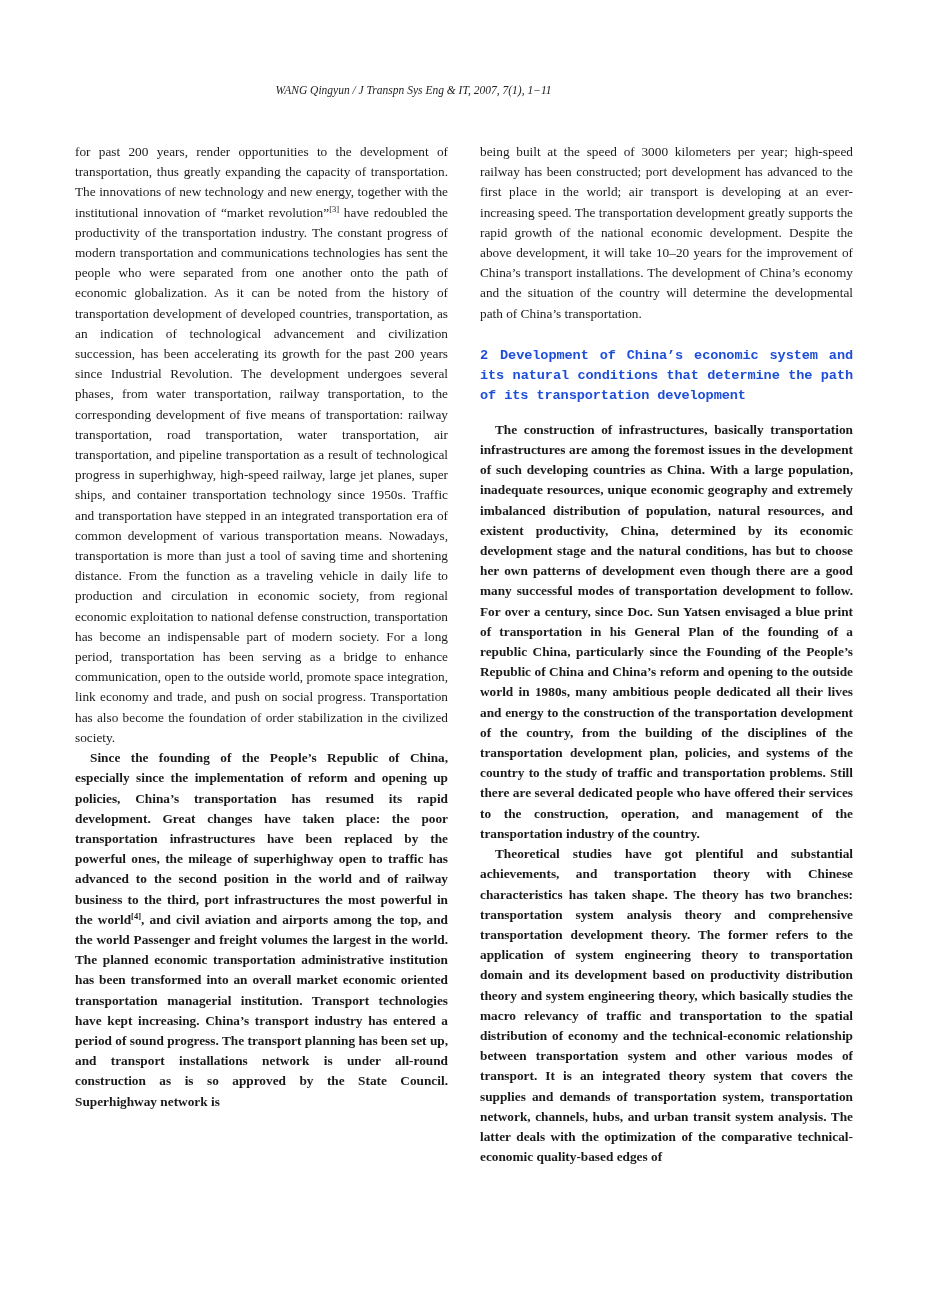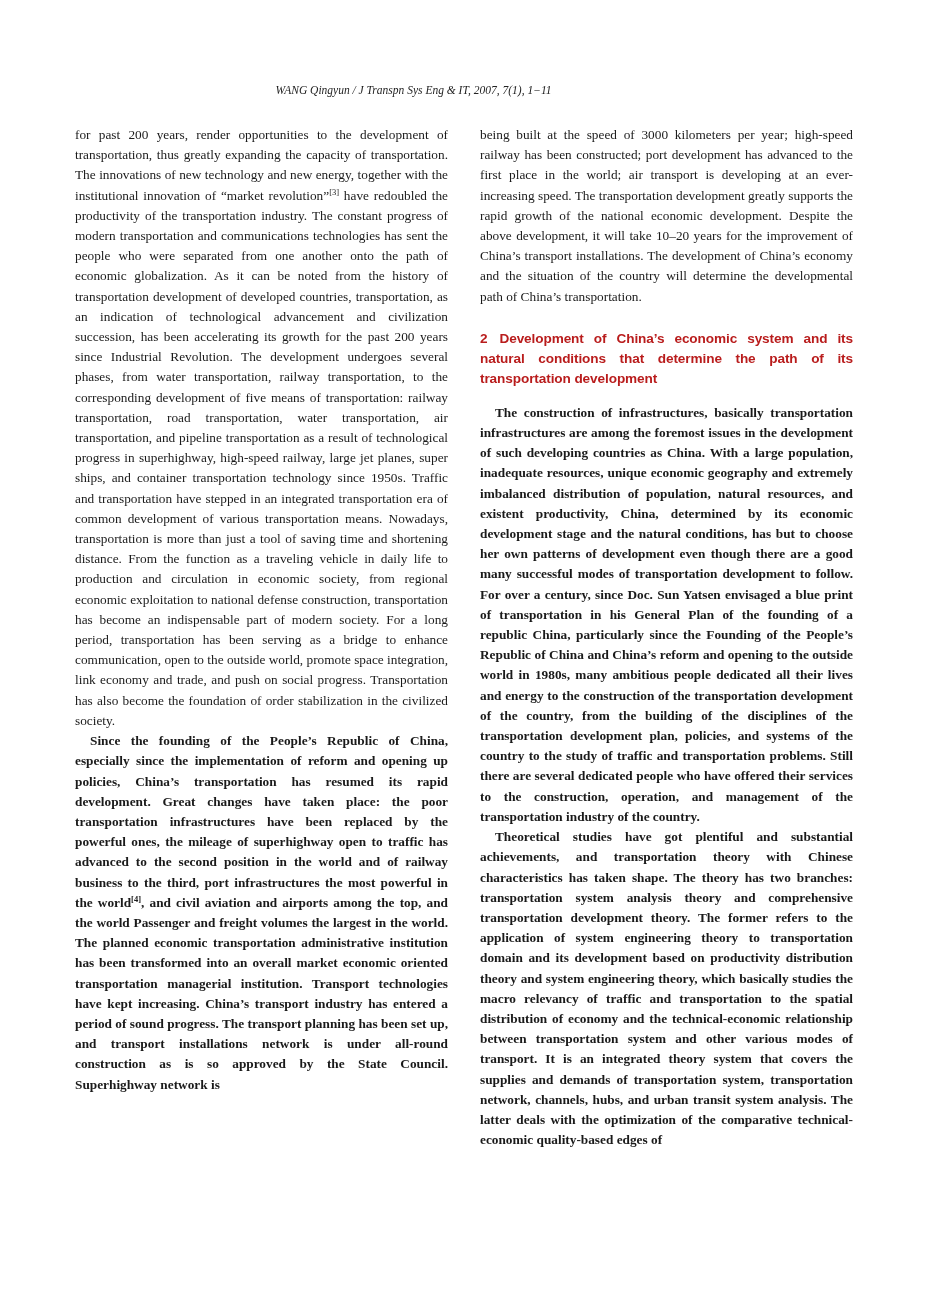--- a/index.html
+++ b/index.html
@@ -1,29 +1,29 @@
 <!DOCTYPE html>
 <html><head>
 <meta charset="utf-8">
 <style>
   html, body { margin: 0; padding: 0; background: #ffffff; }
   body { width: 925px; height: 1309px; position: relative; overflow: hidden;
          font-family: "Liberation Serif", "DejaVu Serif", serif; color: #1a1a1a; }
   .running-header { position: absolute; top: 84px; left: 0; width: 827px; text-align: center;
          font-style: italic; font-size: 11.5px; color: #222; }
-  .col { position: absolute; top: 125px; width: 373px; font-size: 13.3px; line-height: 20.2px;
+  .col { position: absolute; top: 142px; width: 373px; font-size: 13.3px; line-height: 20.2px;
          text-align: justify; }
   .col.left { left: 75px; }
   .col.right { left: 480px; }
   .col p { margin: 0; }
   .col p.indent { text-indent: 15px; font-weight: bold; }
   sup { font-size: 8.5px; line-height: 0; vertical-align: 5px; }
-  .section-heading { font-family: Liberation Sans, sans-serif; font-weight: bold;
+  .section-heading { font-family: Liberation Mono, monospace; font-weight: bold;
          font-size: 13.6px; line-height: 20px; margin: 22px 0 14px 0 !important; text-align: justify;
-         color: #b91c1c; letter-spacing: -0.1px; }
+         color: #1d4ed8; letter-spacing: -0.1px; }
   .section-heading .num { margin-right: 12px; }
 </style>
 </head>
 <body>
 
 <div class="running-header">WANG Qingyun / J Transpn Sys Eng &amp; IT, 2007, 7(1), 1−11</div>
 
 <div class="col left">
   <p><span>for past 200 years, render opportunities to the development of transportation, thus greatly expanding the capacity of transportation. The innovations of new technology and new energy, together with the institutional innovation of “market revolution”</span><sup>[3]</sup><span> have redoubled the productivity of the transportation industry. The constant progress of modern transportation and communications technologies has sent the people who were separated from one another onto the path of economic globalization. As it can be noted from the history of transportation development of developed countries, transportation, as an indication of technological advancement and civilization succession, has been accelerating its growth for the past 200 years since Industrial Revolution. The development undergoes several phases, from water transportation, railway transportation, to the corresponding development of five means of transportation: railway transportation, road transportation, water transportation, air transportation, and pipeline transportation as a result of technological progress in superhighway, high-speed railway, large jet planes, super ships, and container transportation technology since 1950s. Traffic and transportation have stepped in an integrated transportation era of common development of various transportation means. Nowadays, transportation is more than just a tool of saving time and shortening distance. From the function as a traveling vehicle in daily life to production and circulation in economic society, from regional economic exploitation to national defense construction, transportation has become an indispensable part of modern society. For a long period, transportation has been serving as a bridge to enhance communication, open to the outside world, promote space integration, link economy and trade, and push on social progress. Transportation has also become the foundation of order stabilization in the civilized society.</span></p>
   <p class="indent"><span>Since the founding of the People’s Republic of China, especially since the implementation of reform and opening up policies, China’s transportation has resumed its rapid development. Great changes have taken place: the poor transportation infrastructures have been replaced by the powerful ones, the mileage of superhighway open to traffic has advanced to the second position in the world and of railway business to the third, port infrastructures the most powerful in the world</span><sup>[4]</sup><span>, and civil aviation and airports among the top, and the world Passenger and freight volumes the largest in the world. The planned economic transportation administrative institution has been transformed into an overall market economic oriented transportation managerial institution. Transport technologies have kept increasing. China’s transport industry has entered a period of sound progress. The transport planning has been set up, and transport installations network is under all-round construction as is so approved by the State Council. Superhighway network is</span></p>

